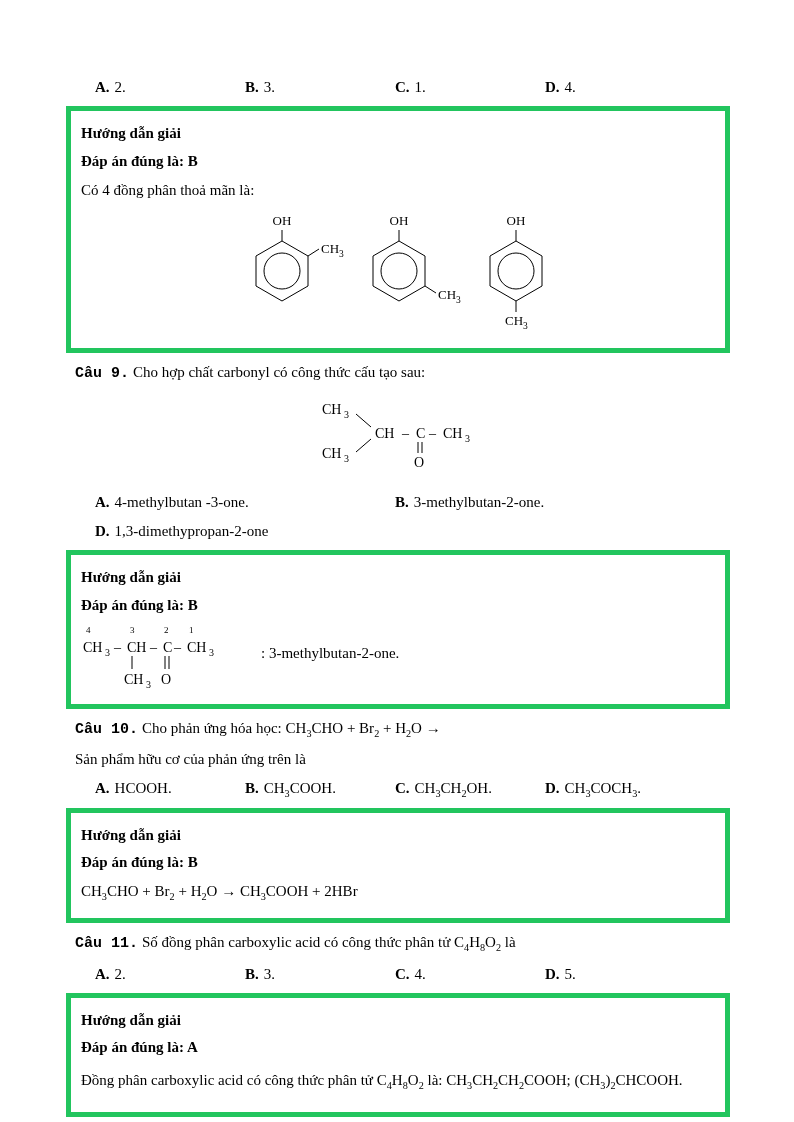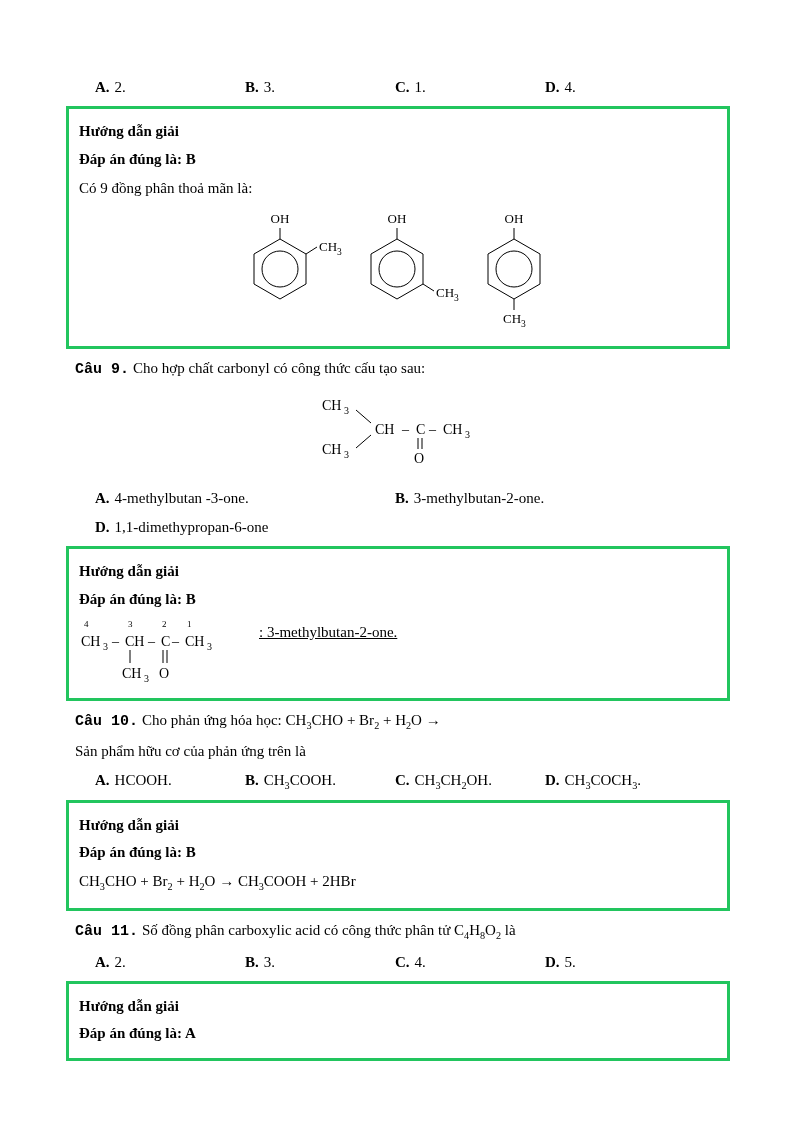--- a/index.html
+++ b/index.html
@@ -12,29 +12,29 @@
     font-size:15px; color:#000; line-height:1.35;
     background:#fff;
   }
   .para { margin:9px 0 9px 9px; }
   .q-label { font-weight:bold; margin-right:4px;font-family:Liberation Mono, monospace; }
   .opt-row { display:flex; margin:9px 0 9px 29px; }
   .opt-row.four .opt { width:150px; }
   .opt-row.two .opt { width:300px; }
   .opt { white-space:nowrap; }
   .opt-label { font-weight:bold; margin-right:5px; }
-  .solution-box { border:3px solid #22c55e; padding:5px 10px 8px 10px; margin:9px 0; }
+  .solution-box { border:5px solid #22c55e; padding:5px 10px 8px 10px; margin:9px 0; }
   .solution-box .para { margin-left:0; }
   .sol-heading, .sol-answer { font-weight:bold; margin:7px 0; }
   .justify { text-align:justify; line-height:1.9; }
   sub { font-size:68%; line-height:0; }
   .struct-a { margin:8px 0 0 136px; }
   .struct-b { margin:2px 0 2px 248px; }
   .struct-c-row { display:flex; align-items:flex-start; margin:4px 0 0 0; }
-  .struct-c-name { margin-top:6px;text-decoration:underline; }
+  .struct-c-name { margin-top:21px; }
   .ln { stroke:#000; stroke-width:1; fill:none; }
   text { fill:#000; }
   .t  { font-family:"Liberation Serif","DejaVu Serif",serif; font-size:13px; }
   .t2 { font-family:"Liberation Serif","DejaVu Serif",serif; font-size:14px; }
   .ts { font-family:"Liberation Serif","DejaVu Serif",serif; font-size:9.5px; }
   .ts2{ font-family:"Liberation Serif","DejaVu Serif",serif; font-size:10px; }
   .tn { font-family:"Liberation Serif","DejaVu Serif",serif; font-size:9px; }
 </style>
 </head>
 <body>
@@ -44,21 +44,21 @@
   <div class="opt-row four">
     <span class="opt"><span class="opt-label">A.</span><span>2.</span></span>
     <span class="opt"><span class="opt-label">B.</span><span>3.</span></span>
     <span class="opt"><span class="opt-label">C.</span><span>1.</span></span>
     <span class="opt"><span class="opt-label">D.</span><span>4.</span></span>
   </div>
 
   <div class="solution-box">
     <p class="sol-heading">Hướng dẫn giải</p>
     <p class="sol-answer">Đáp án đúng là: B</p>
-    <p class="para">Có 9 đồng phân thoả mãn là:</p>
+    <p class="para">Có 4 đồng phân thoả mãn là:</p>
     <div class="struct-a">
       <svg width="380" height="126" viewBox="0 0 380 126">
 
         <g>
           <polygon class="ln" points="65,32 39,47 39,77 65,92 91,77 91,47"></polygon>
           <circle class="ln" cx="65" cy="62" r="18"></circle>
           <line class="ln" x1="65" y1="32" x2="65" y2="21"></line>
           <text class="t" x="65" y="16" text-anchor="middle">OH</text>
           <line class="ln" x1="91" y1="47" x2="102" y2="40"></line>
           <text class="t" x="104" y="44">CH</text>
@@ -111,21 +111,21 @@
       <text class="t2" x="100" y="73">O</text>
     </svg>
   </div>
 
 
   <div class="opt-row two">
     <span class="opt"><span class="opt-label">A.</span><span>4-methylbutan -3-one.</span></span>
     <span class="opt"><span class="opt-label">B.</span><span>3-methylbutan-2-one.</span></span>
   </div>
   <div class="opt-row two">
-    <span class="opt"><span class="opt-label">D.</span><span>1,1-dimethypropan-6-one</span></span>
+    <span class="opt"><span class="opt-label">D.</span><span>1,3-dimethypropan-2-one</span></span>
   </div>
 
   <div class="solution-box">
     <p class="sol-heading">Hướng dẫn giải</p>
     <p class="sol-answer">Đáp án đúng là: B</p>
     <div class="struct-c-row">
       <svg width="180" height="74" viewBox="0 0 180 74">
         <text class="tn" x="5" y="11">4</text>
         <text class="tn" x="49" y="11">3</text>
         <text class="tn" x="83" y="11">2</text>
@@ -175,15 +175,16 @@
   <div class="opt-row four">
     <span class="opt"><span class="opt-label">A.</span><span>2.</span></span>
     <span class="opt"><span class="opt-label">B.</span><span>3.</span></span>
     <span class="opt"><span class="opt-label">C.</span><span>4.</span></span>
     <span class="opt"><span class="opt-label">D.</span><span>5.</span></span>
   </div>
 
   <div class="solution-box">
     <p class="sol-heading">Hướng dẫn giải</p>
     <p class="sol-answer">Đáp án đúng là: A</p>
+    <p class="para justify">Đồng phân carboxylic acid có công thức phân tử C<sub>4</sub>H<sub>8</sub>O<sub>2</sub> là: CH<sub>3</sub>CH<sub>2</sub>CH<sub>2</sub>COOH; (CH<sub>3</sub>)<sub>2</sub>CHCOOH.</p>
   </div>
 
 </div>
 
 </body></html>

